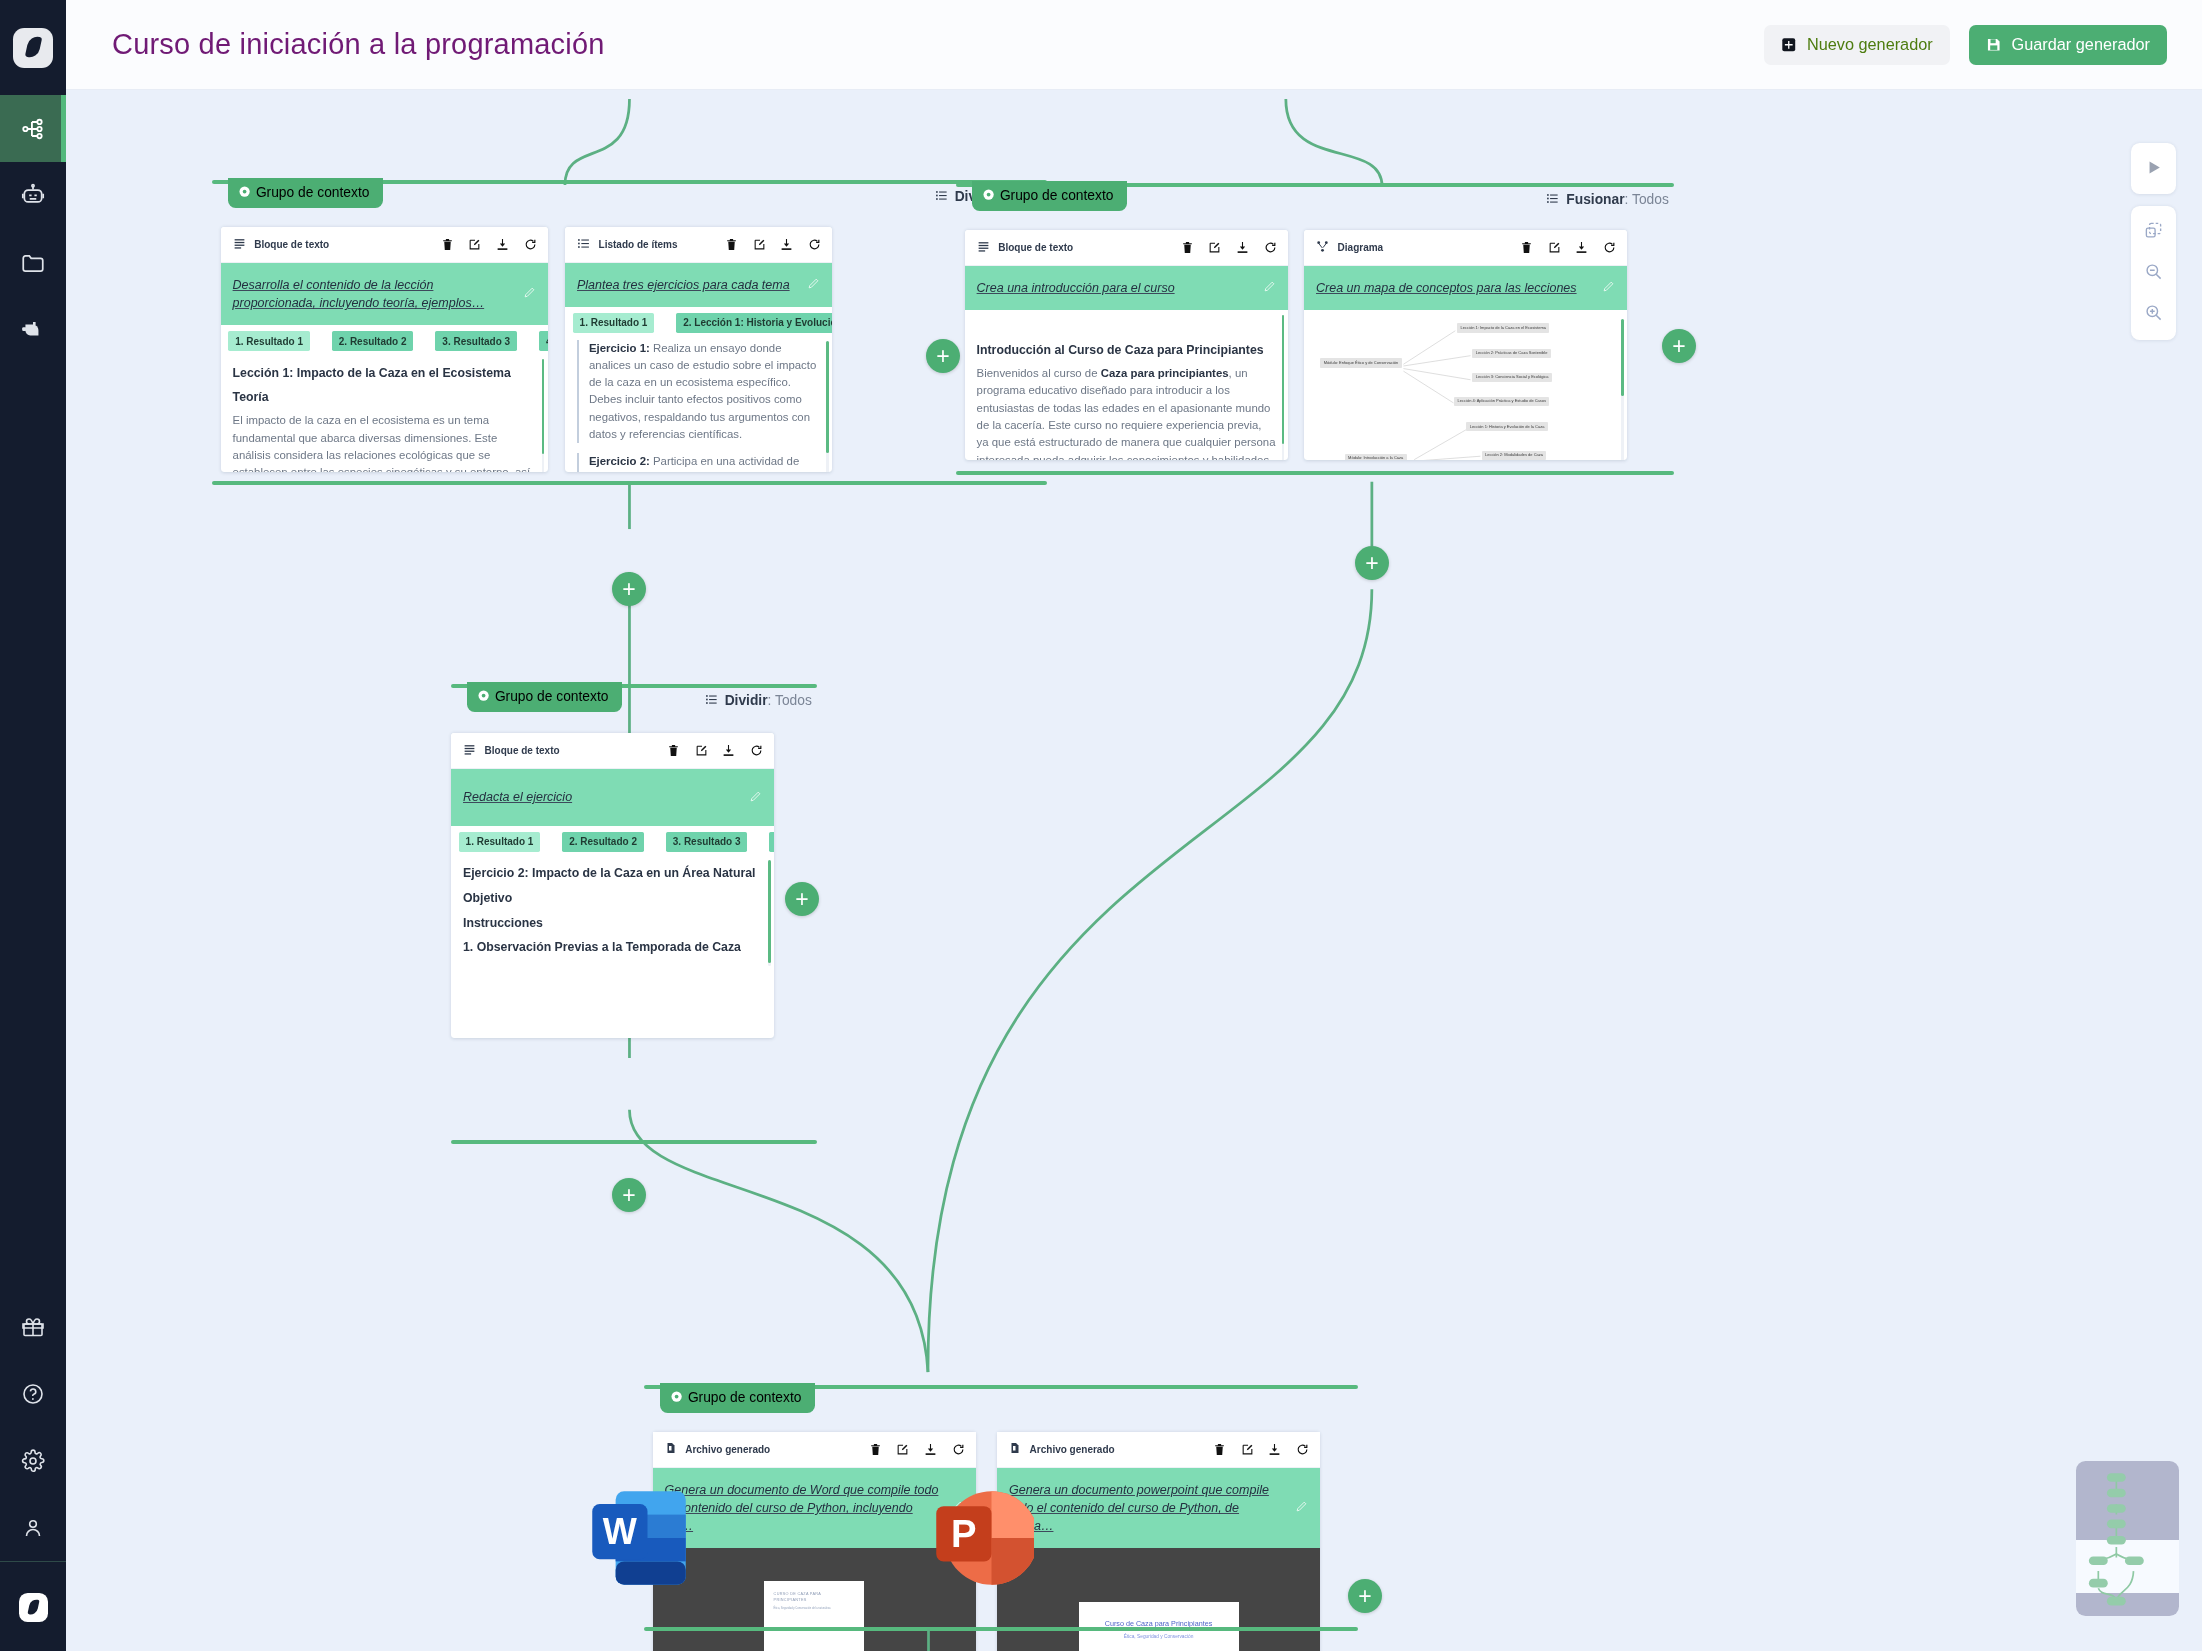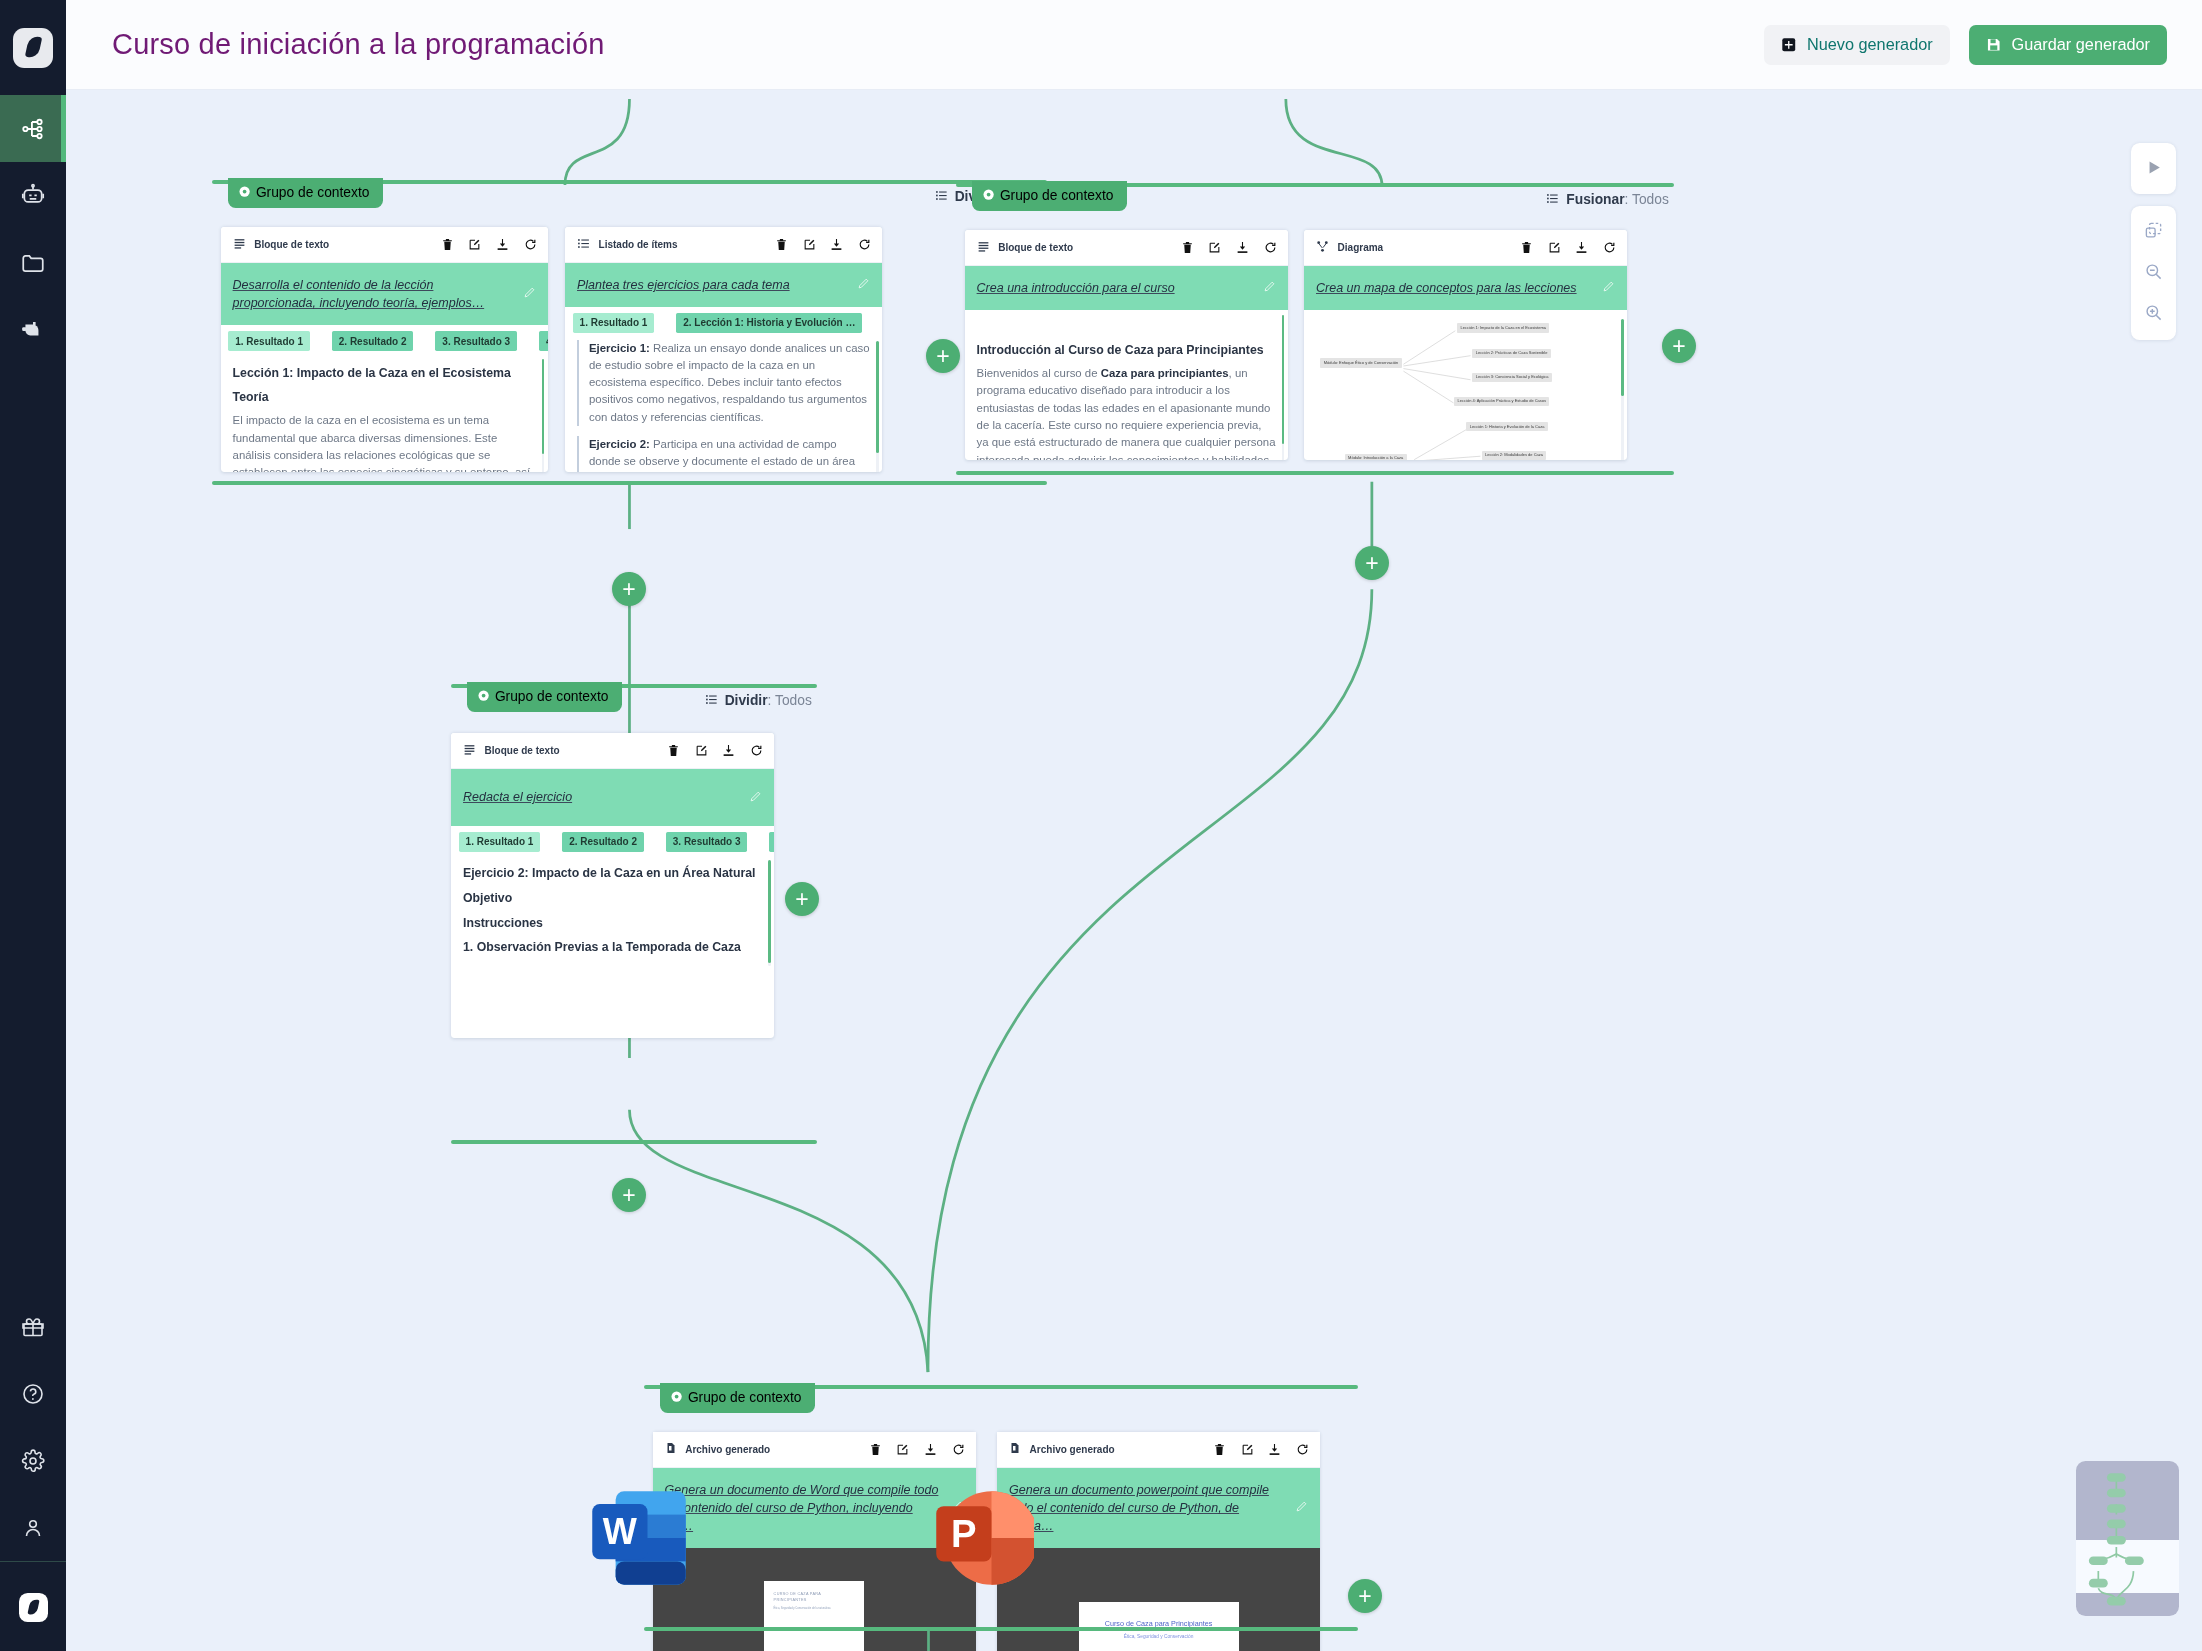--- a/index.html
+++ b/index.html
@@ -52,21 +52,21 @@
   }
   .page-title {
     margin-left: 46px; font-size: 29px; font-weight: 400; color: #701a75; letter-spacing: 0.2px;
   }
   .header-actions { margin-left: auto; margin-right: 36px; display: flex; align-items: center; gap: 19px; }
   .btn {
     display: inline-flex; align-items: center; gap: 9.5px; border: none; cursor: pointer;
     border-radius: 6.9px; font-size: 16.3px; font-family: inherit; font-weight: 500;
     padding: 0 17px; height: 40px;
   }
-  .btn-light { background: #f1f2f5; color: #0f766e; }
+  .btn-light { background: #f1f2f5; color: #4d7c0f; }
   .btn-green { background: #4cae73; color: #fff; }
   .btn .ico { width: 16.3px; height: 16.3px; display: inline-flex; align-items: center; justify-content: center; }
 
   
   .canvas { position: absolute; left: 66px; top: 90px; right: 0; bottom: 0; background: #eaf0fa; overflow: hidden; }
   .edges { position: absolute; left: 0; top: 0; width: 2136px; height: 1562px; pointer-events: none; }
 
   
   .group { position: absolute; }
   .group-topbar { position: absolute; left: 0; top: 0; height: 4.3px; background: #57b97e; border-radius: 2.6px; }
@@ -380,21 +380,21 @@
         </div>
         <div class="body">
           <div class="scroll-rail"></div>
           <div class="scroll-thumb" style="height:95px;"></div>
           <h4>Lección 1: Impacto de la Caza en el Ecosistema</h4>
           <h4>Teoría</h4>
           <p>El impacto de la caza en el ecosistema es un tema fundamental que abarca diversas dimensiones. Este análisis considera las relaciones ecológicas que se establecen entre las especies cinegéticas y su entorno, así como las alteraciones que la actividad cinegética puede inducir en estos sistemas. Es crucial entender cómo la caza puede regular las poblaciones animales, afectando tanto a las presas como a los depredadores, y cómo los cambios en estas dinámicas pueden</p>
         </div>
       </div>
 
-      <div class="card" style="left:353px; top:47px; width:317px; height:245px;">
+      <div class="card" style="left:353px; top:47px; width:267px; height:245px;">
         <div class="card-head">
           <span>
             <svg width="13" height="13" viewBox="0 0 24 24" fill="#2f3a4c">
                 <rect x="2" y="4" width="3" height="3"></rect>
                 <rect x="2" y="10.5" width="3" height="3"></rect>
                 <rect x="2" y="17" width="3" height="3"></rect>
                 <rect x="8" y="4.6" width="14" height="2"></rect>
                 <rect x="8" y="11.1" width="14" height="2"></rect>
                 <rect x="8" y="17.6" width="14" height="2"></rect>
               </svg>

